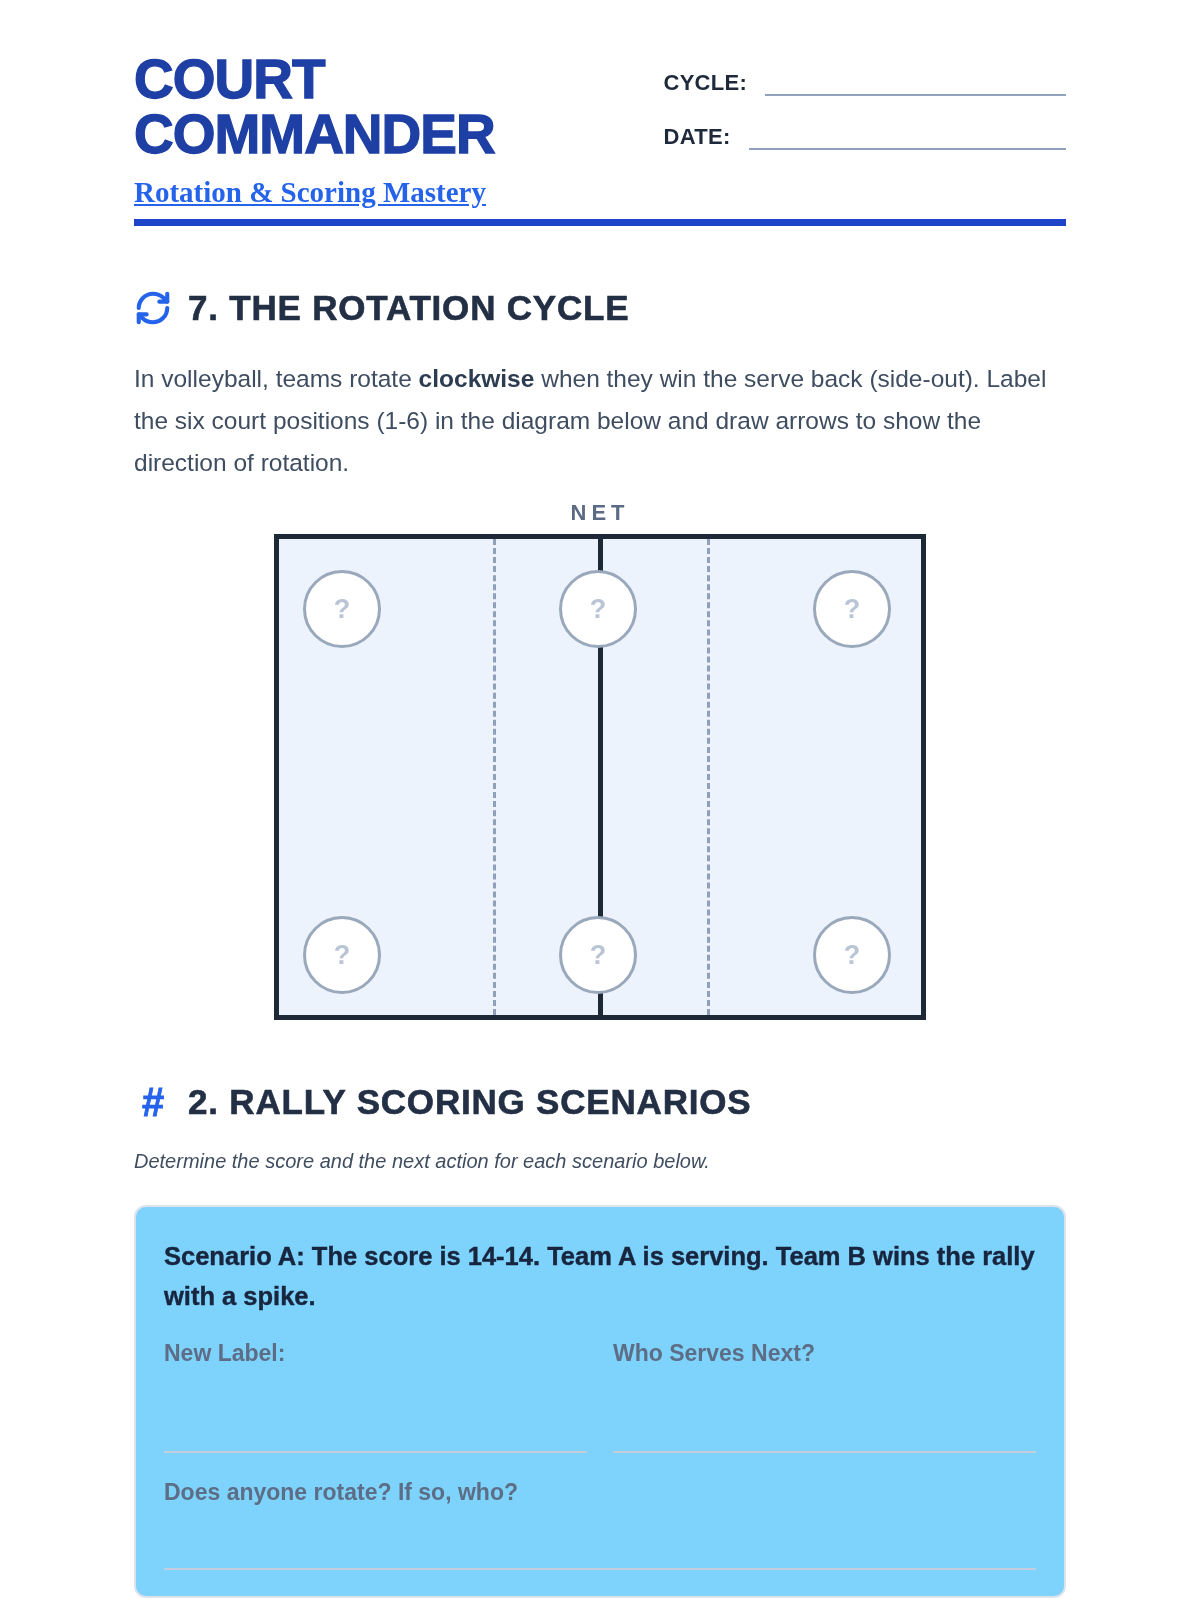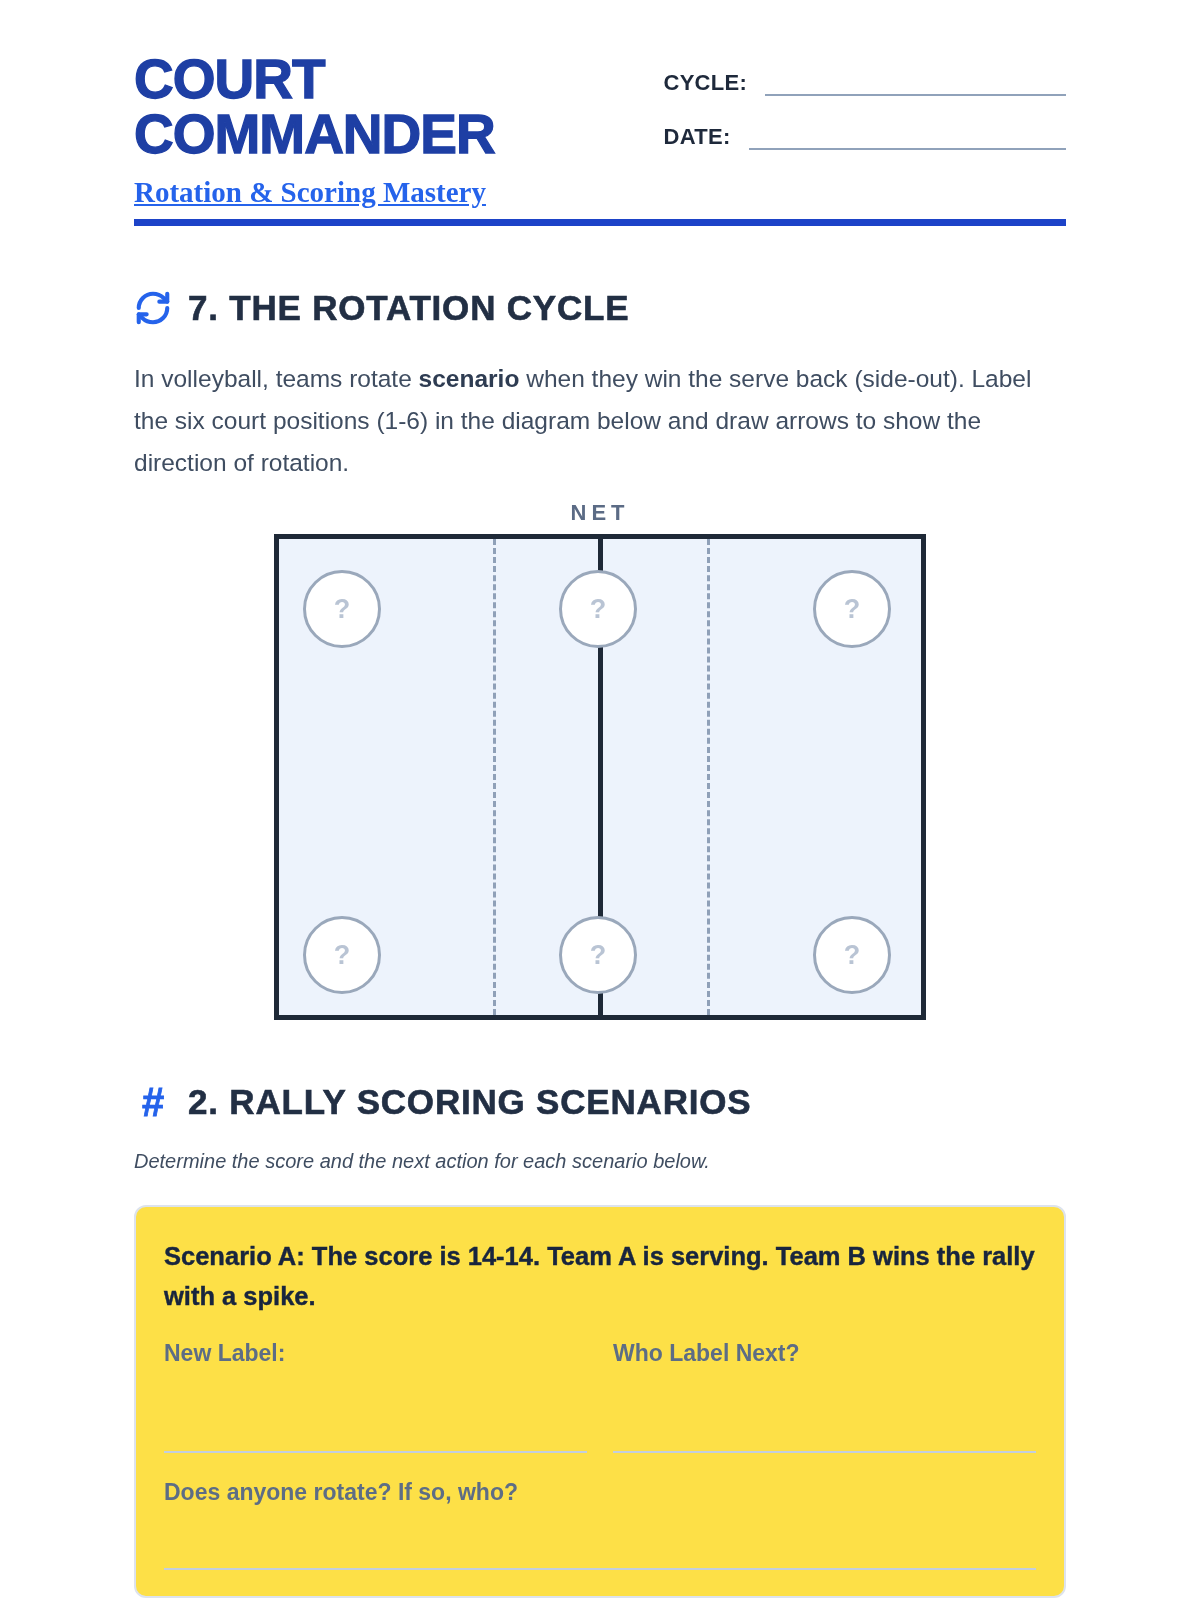--- a/index.html
+++ b/index.html
@@ -63,21 +63,21 @@
     display:flex; align-items:center; justify-content:center;
     font-size:27px; font-weight:700; color:var(--placeholder_blue);
   }
   .r1 { top:31px; }  .r2 { top:377px; }
   .c1 { left:24px; } .c2 { left:280px; } .c3 { left:534px; }
 
   
   .instruction { margin-top:28px; font-style:italic; font-size:20px; color:var(--body_slate); }
   .scenario-card {
     margin-top:32px; border:2px solid var(--card_border); border-radius:12px;
-    padding:30px 28px 26px 28px; background:#fde047;
+    padding:30px 28px 26px 28px; background:#7dd3fc;
   }
   .scenario-title {
     font-size:25.5px; font-weight:700; color:#18253e; line-height:1.55;
     -webkit-text-stroke:0.4px #18253e;
   }
   .answer-grid { display:grid; grid-template-columns:1fr 1fr; column-gap:26px; margin-top:24px; }
   .answer-field .field-label { font-size:23px; font-weight:700; color:var(--label_slate); }
   .write-space { height:86px; border-bottom:2px solid var(--line_light); }
   .answer-field.full { margin-top:26px; }
   .answer-field.full .write-space { height:64px; }
@@ -111,21 +111,21 @@
       <svg width="38" height="38" viewBox="0 0 24 24" fill="none" stroke="#2563eb" stroke-width="2.6" stroke-linecap="round" stroke-linejoin="round">
         <path d="M3 12a9 9 0 0 1 9-9 9.75 9.75 0 0 1 6.74 2.74L21 8"></path>
         <path d="M21 3v5h-5"></path>
         <path d="M21 12a9 9 0 0 1-9 9 9.75 9.75 0 0 1-6.74-2.74L3 16"></path>
         <path d="M8 16H3v5"></path>
       </svg>
     </span>
     <h2>7. THE ROTATION CYCLE</h2>
   </div>
 
-  <p class="intro"><span>In volleyball, teams rotate </span><b>scenario</b><span> when they win the serve back (side-out). Label the six court positions (1-6) in the diagram below and draw arrows to show the direction of rotation.</span></p>
+  <p class="intro"><span>In volleyball, teams rotate </span><b>clockwise</b><span> when they win the serve back (side-out). Label the six court positions (1-6) in the diagram below and draw arrows to show the direction of rotation.</span></p>
 
   <div class="net-label">NET</div>
 
   <div class="court-wrap">
     <div class="court">
       <div class="attack-line left"></div>
       <div class="attack-line right"></div>
       <div class="center-line"></div>
       <div class="pos-circle r1 c1">?</div>
       <div class="pos-circle r1 c2">?</div>
@@ -147,21 +147,21 @@
 
   <div class="scenario-card">
     <div class="scenario-title">Scenario A: The score is 14-14. Team A is serving. Team B wins the rally with a spike.</div>
 
     <div class="answer-grid">
       <div class="answer-field">
         <div class="field-label">New Label:</div>
         <div class="write-space"></div>
       </div>
       <div class="answer-field">
-        <div class="field-label">Who Label Next?</div>
+        <div class="field-label">Who Serves Next?</div>
         <div class="write-space"></div>
       </div>
     </div>
 
     <div class="answer-field full">
       <div class="field-label">Does anyone rotate? If so, who?</div>
       <div class="write-space"></div>
     </div>
   </div>
 

